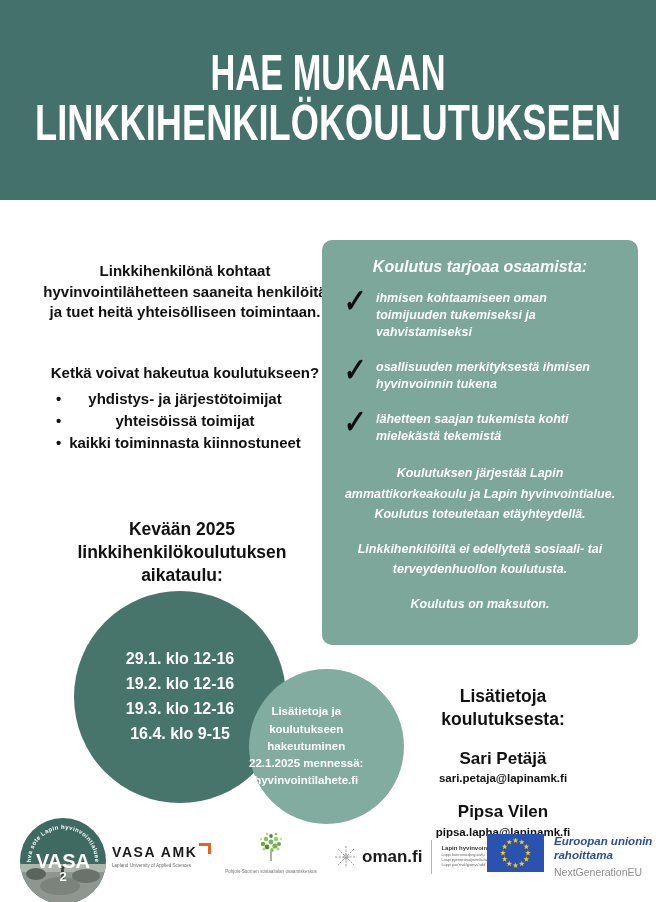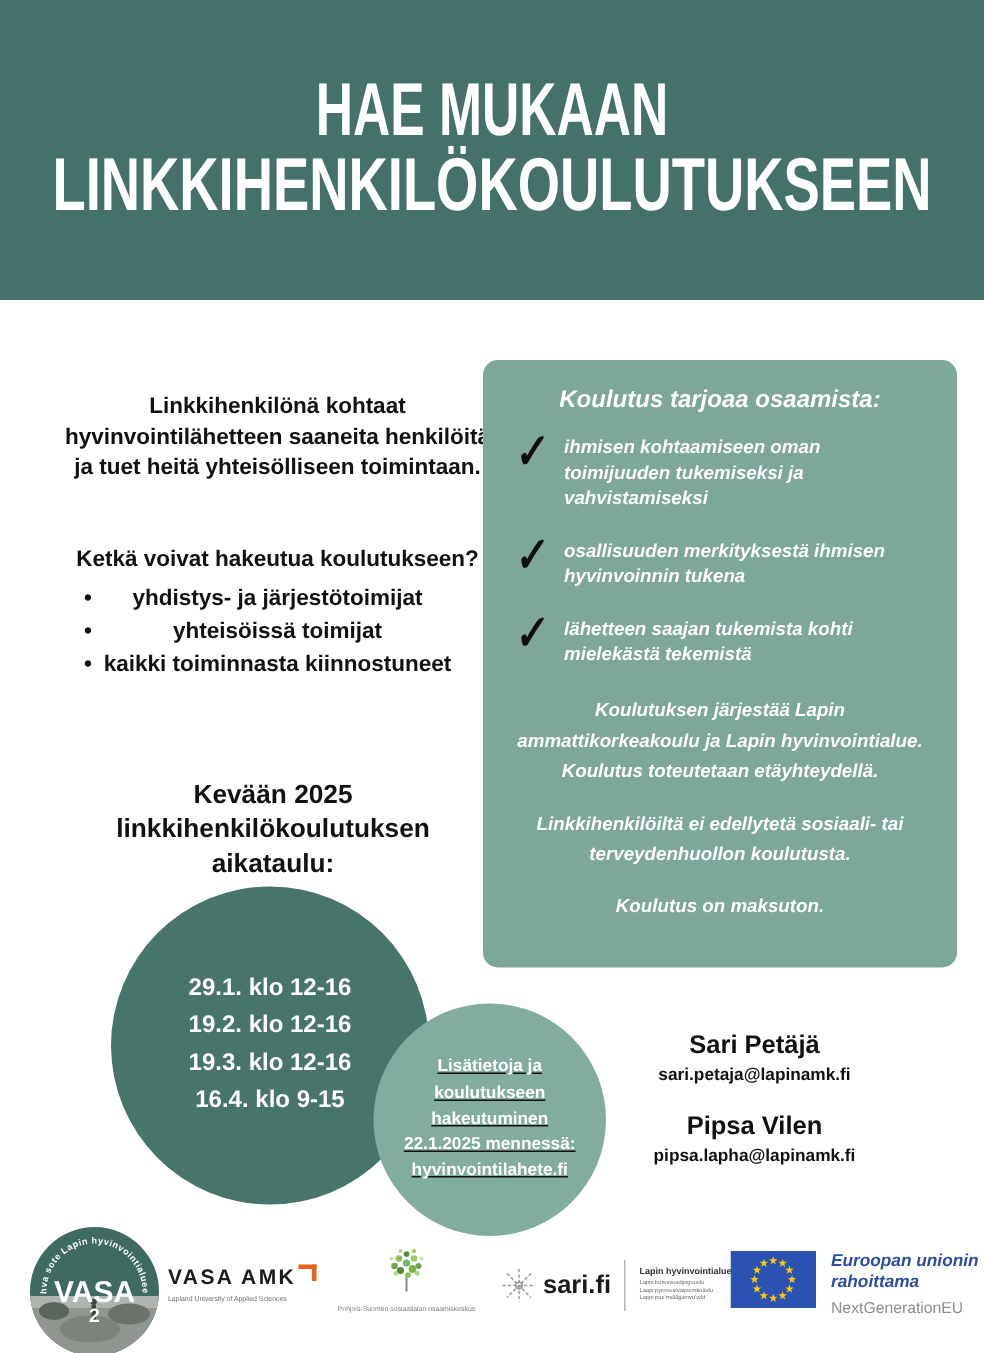--- a/index.html
+++ b/index.html
@@ -20,21 +20,21 @@
          font-size:15px;font-weight:bold;line-height:1.38;}
   .bullets{position:absolute;left:42px;top:388px;width:286px;margin:0;padding:0;list-style:none;}
   .bullets li{position:relative;text-align:center;font-size:15px;font-weight:bold;line-height:1.48;padding:0 26px;}
   .bullets li::before{content:"\2022";position:absolute;left:14px;top:0;font-size:15px;}
   .schedule-heading{position:absolute;left:32px;top:500px;width:300px;text-align:center;
          font-size:17.5px;font-weight:bold;line-height:1.33;}
   .big-circle{position:absolute;left:74px;top:591px;width:212px;height:212px;border-radius:50%;
          background:var(--circle_green,#48756B);display:flex;align-items:center;justify-content:center;}
   .big-circle .dates{color:#fff;font-size:16px;font-weight:bold;line-height:1.56;text-align:center;}
   .small-circle{position:absolute;left:249px;top:669px;width:155px;height:155px;border-radius:50%;
-         background:var(--circle_light,#82AC9F);display:flex;align-items:center;justify-content:center;text-decoration:underline;}
+         background:var(--circle_light,#82AC9F);display:flex;align-items:center;justify-content:flex-start;}
   .small-circle .txt{color:#fff;font-size:11.5px;font-weight:bold;line-height:1.5;text-align:center;}
 
   
   .green-box{position:absolute;left:322px;top:240px;width:316px;height:405px;border-radius:10px;
          background:var(--box_green,#7CA79A);box-sizing:border-box;padding:18px 20px 12px;font-style:italic;}
   .green-box .box-title{color:#fff;font-size:16px;font-weight:bold;text-align:center;margin:0 0 14px;}
   .check-item{display:flex;gap:10px;margin-bottom:18px;align-items:flex-start;}
   .check-item .tick{font-size:26px;font-weight:bold;color:#0e0e0e;line-height:0.9;
          transform:rotate(-8deg) scaleY(1.15);flex:0 0 24px;}
   .check-item .itxt{flex:1;color:#fff;font-size:12.5px;font-weight:bold;line-height:1.36;text-align:left;}
@@ -124,20 +124,22 @@
       <span class="tick">✓</span>
       <span class="itxt">lähetteen saajan tukemista kohti mielekästä tekemistä</span>
     </div>
 
     <p class="box-note">Koulutuksen järjestää Lapin ammattikorkeakoulu ja Lapin hyvinvointialue. Koulutus toteutetaan etäyhteydellä.</p>
     <p class="box-note">Linkkihenkilöiltä ei edellytetä sosiaali- tai terveydenhuollon koulutusta.</p>
     <p class="box-note last">Koulutus on maksuton.</p>
   </section>
 
   <section class="contact">
+    <h2 class="c-heading preline">Lisätietoja
+koulutuksesta:</h2>
     <div class="person">
       <div class="p-name">Sari Petäjä</div>
       <div class="p-email">sari.petaja@lapinamk.fi</div>
     </div>
     <div class="person">
       <div class="p-name">Pipsa Vilen</div>
       <div class="p-email">pipsa.lapha@lapinamk.fi</div>
     </div>
   </section>
 
@@ -201,21 +203,21 @@
     <div class="lapha">
       <svg viewBox="0 0 24 24" width="24" height="24">
         <g stroke="#9a9a9a" stroke-width="1" stroke-dasharray="2.2,1.4">
           <line x1="12" y1="1" x2="12" y2="23"></line>
           <line x1="1" y1="12" x2="23" y2="12"></line>
           <line x1="4" y1="4" x2="20" y2="20"></line>
           <line x1="20" y1="4" x2="4" y2="20"></line>
         </g>
         <circle cx="12" cy="12" r="2.2" fill="none" stroke="#9a9a9a" stroke-width="1"></circle>
       </svg>
-      <span class="l-title">sari.fi</span>
+      <span class="l-title">oman.fi</span>
       <span class="l-divider"></span>
       <span class="l-org">
         <div class="l-org-title">Lapin hyvinvointialue</div>
         <div class="l-org-line">Lappi buresveadjinguovlu</div>
         <div class="l-org-line">Laapi pyereestvaijeemkuávlu</div>
         <div class="l-org-line">Lappi pueʹrrvââjjamvuʹvdd</div>
       </span>
     </div>
 
     <div class="eu">

